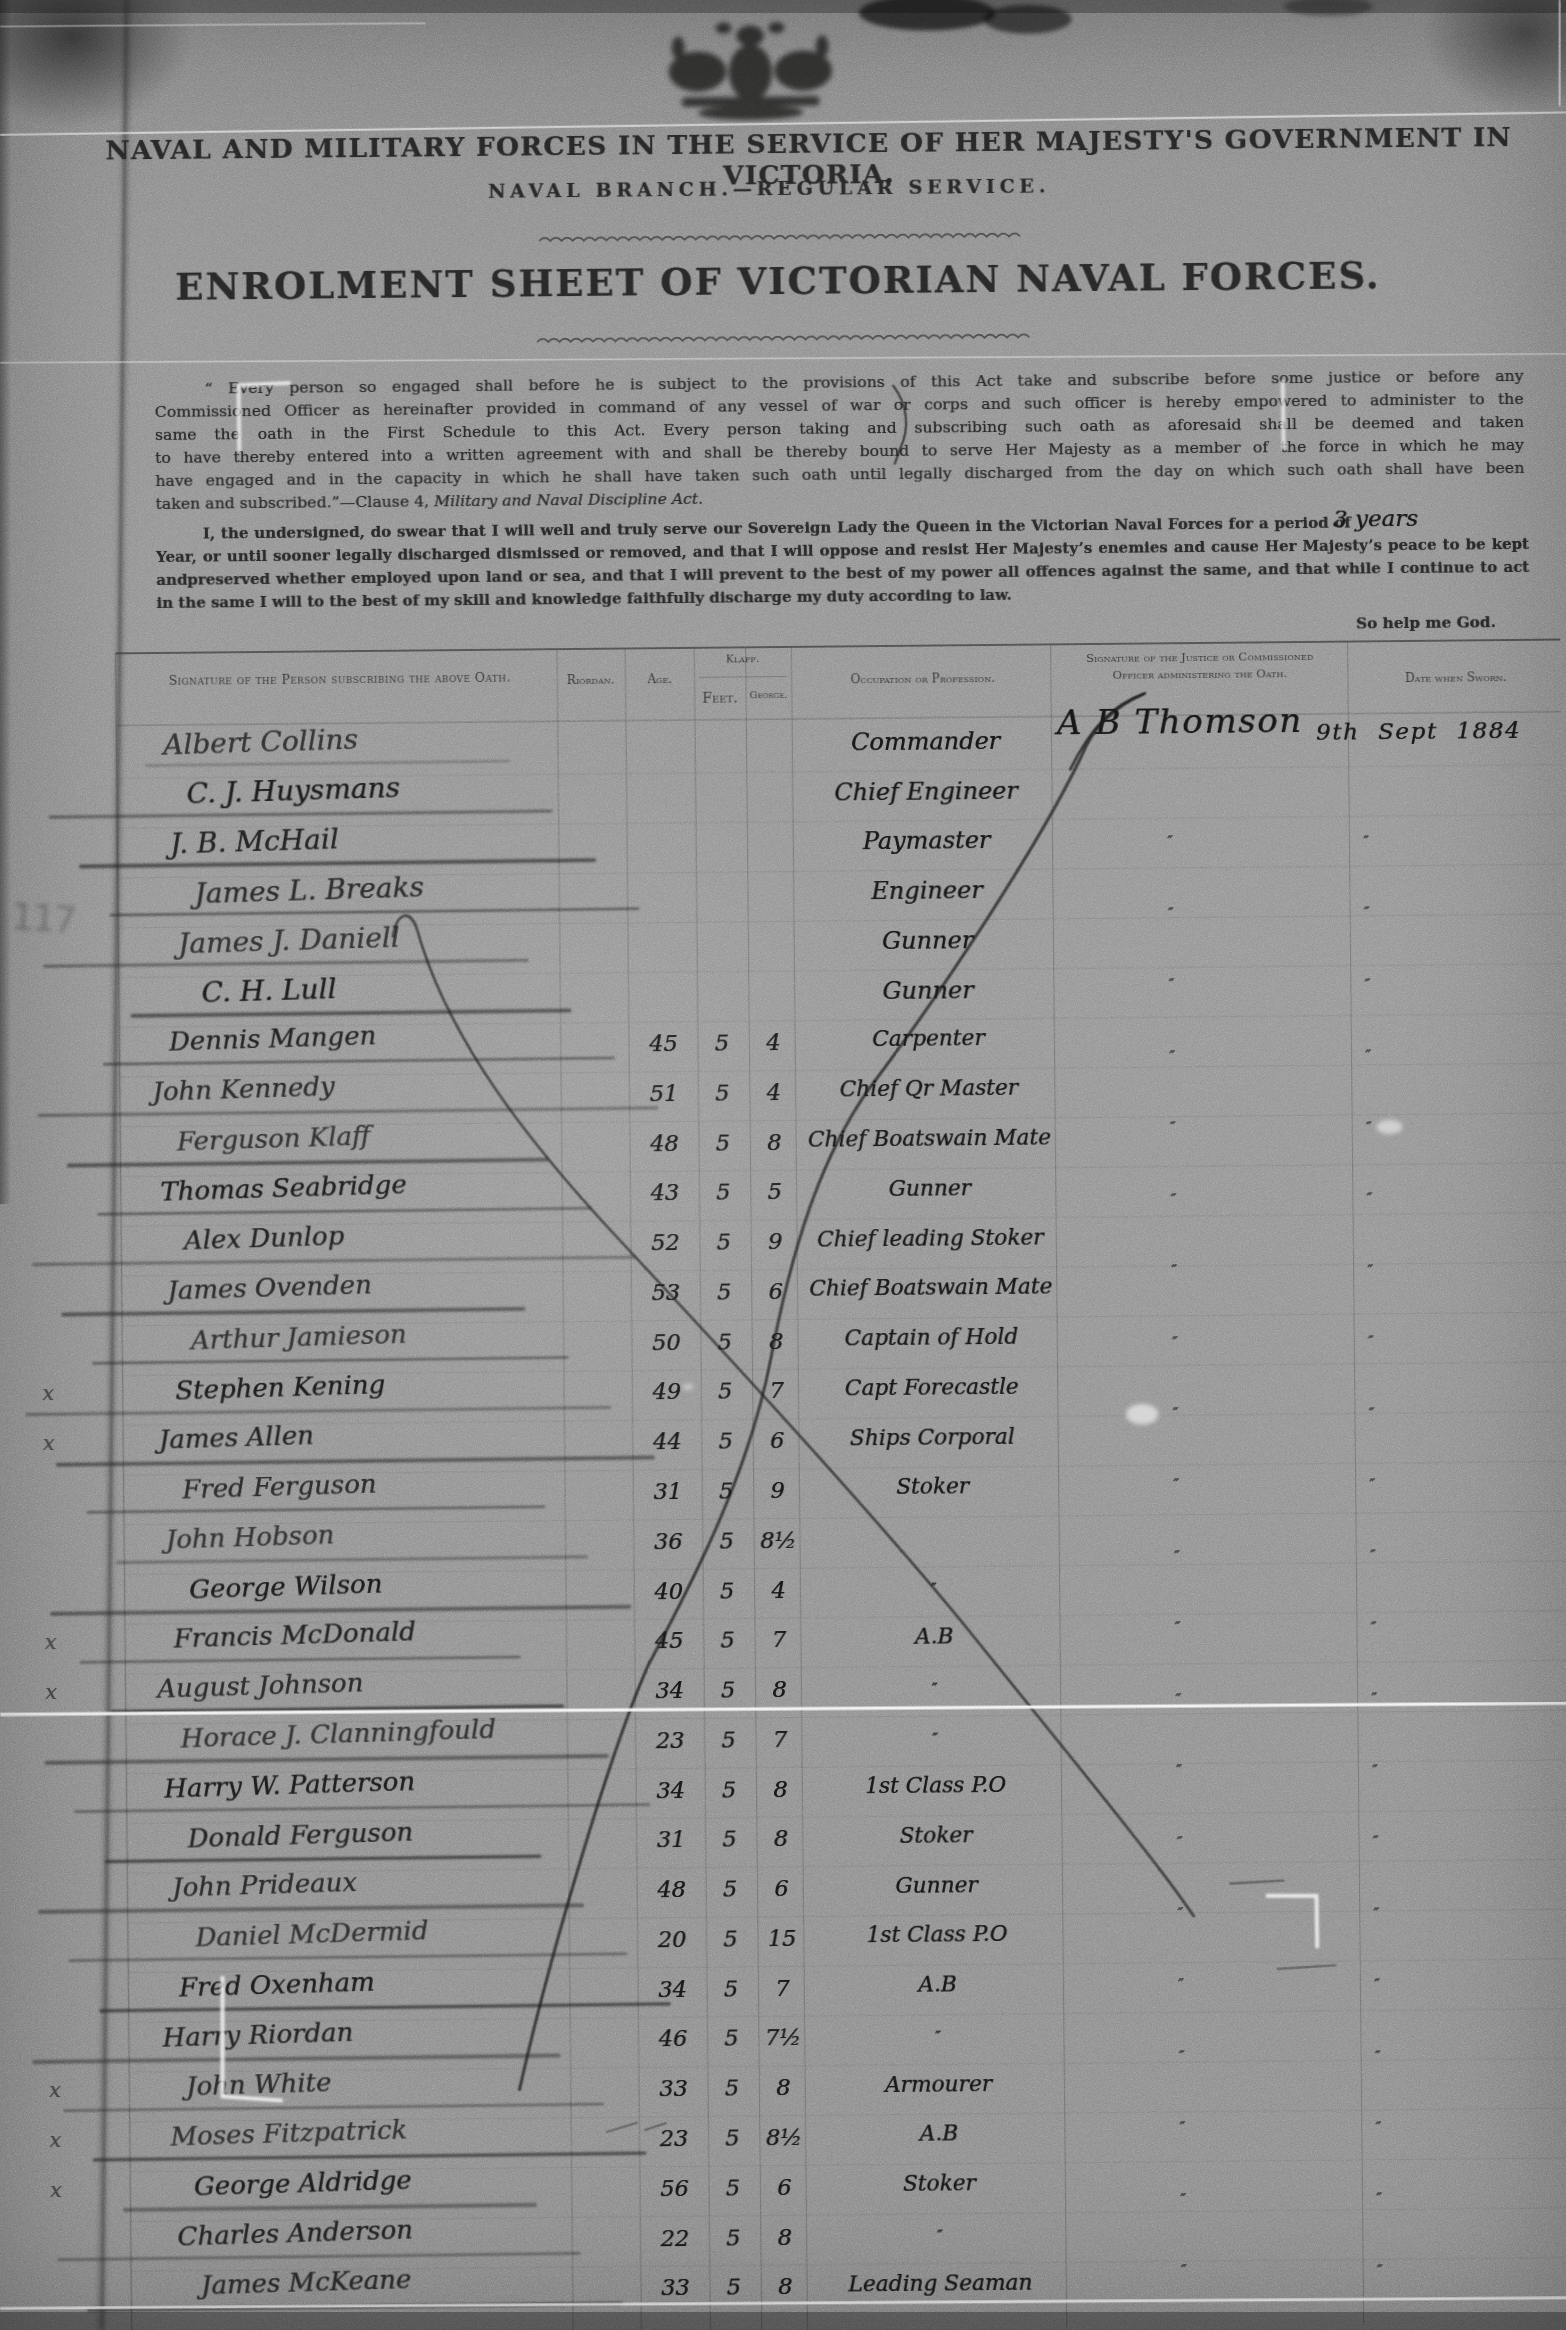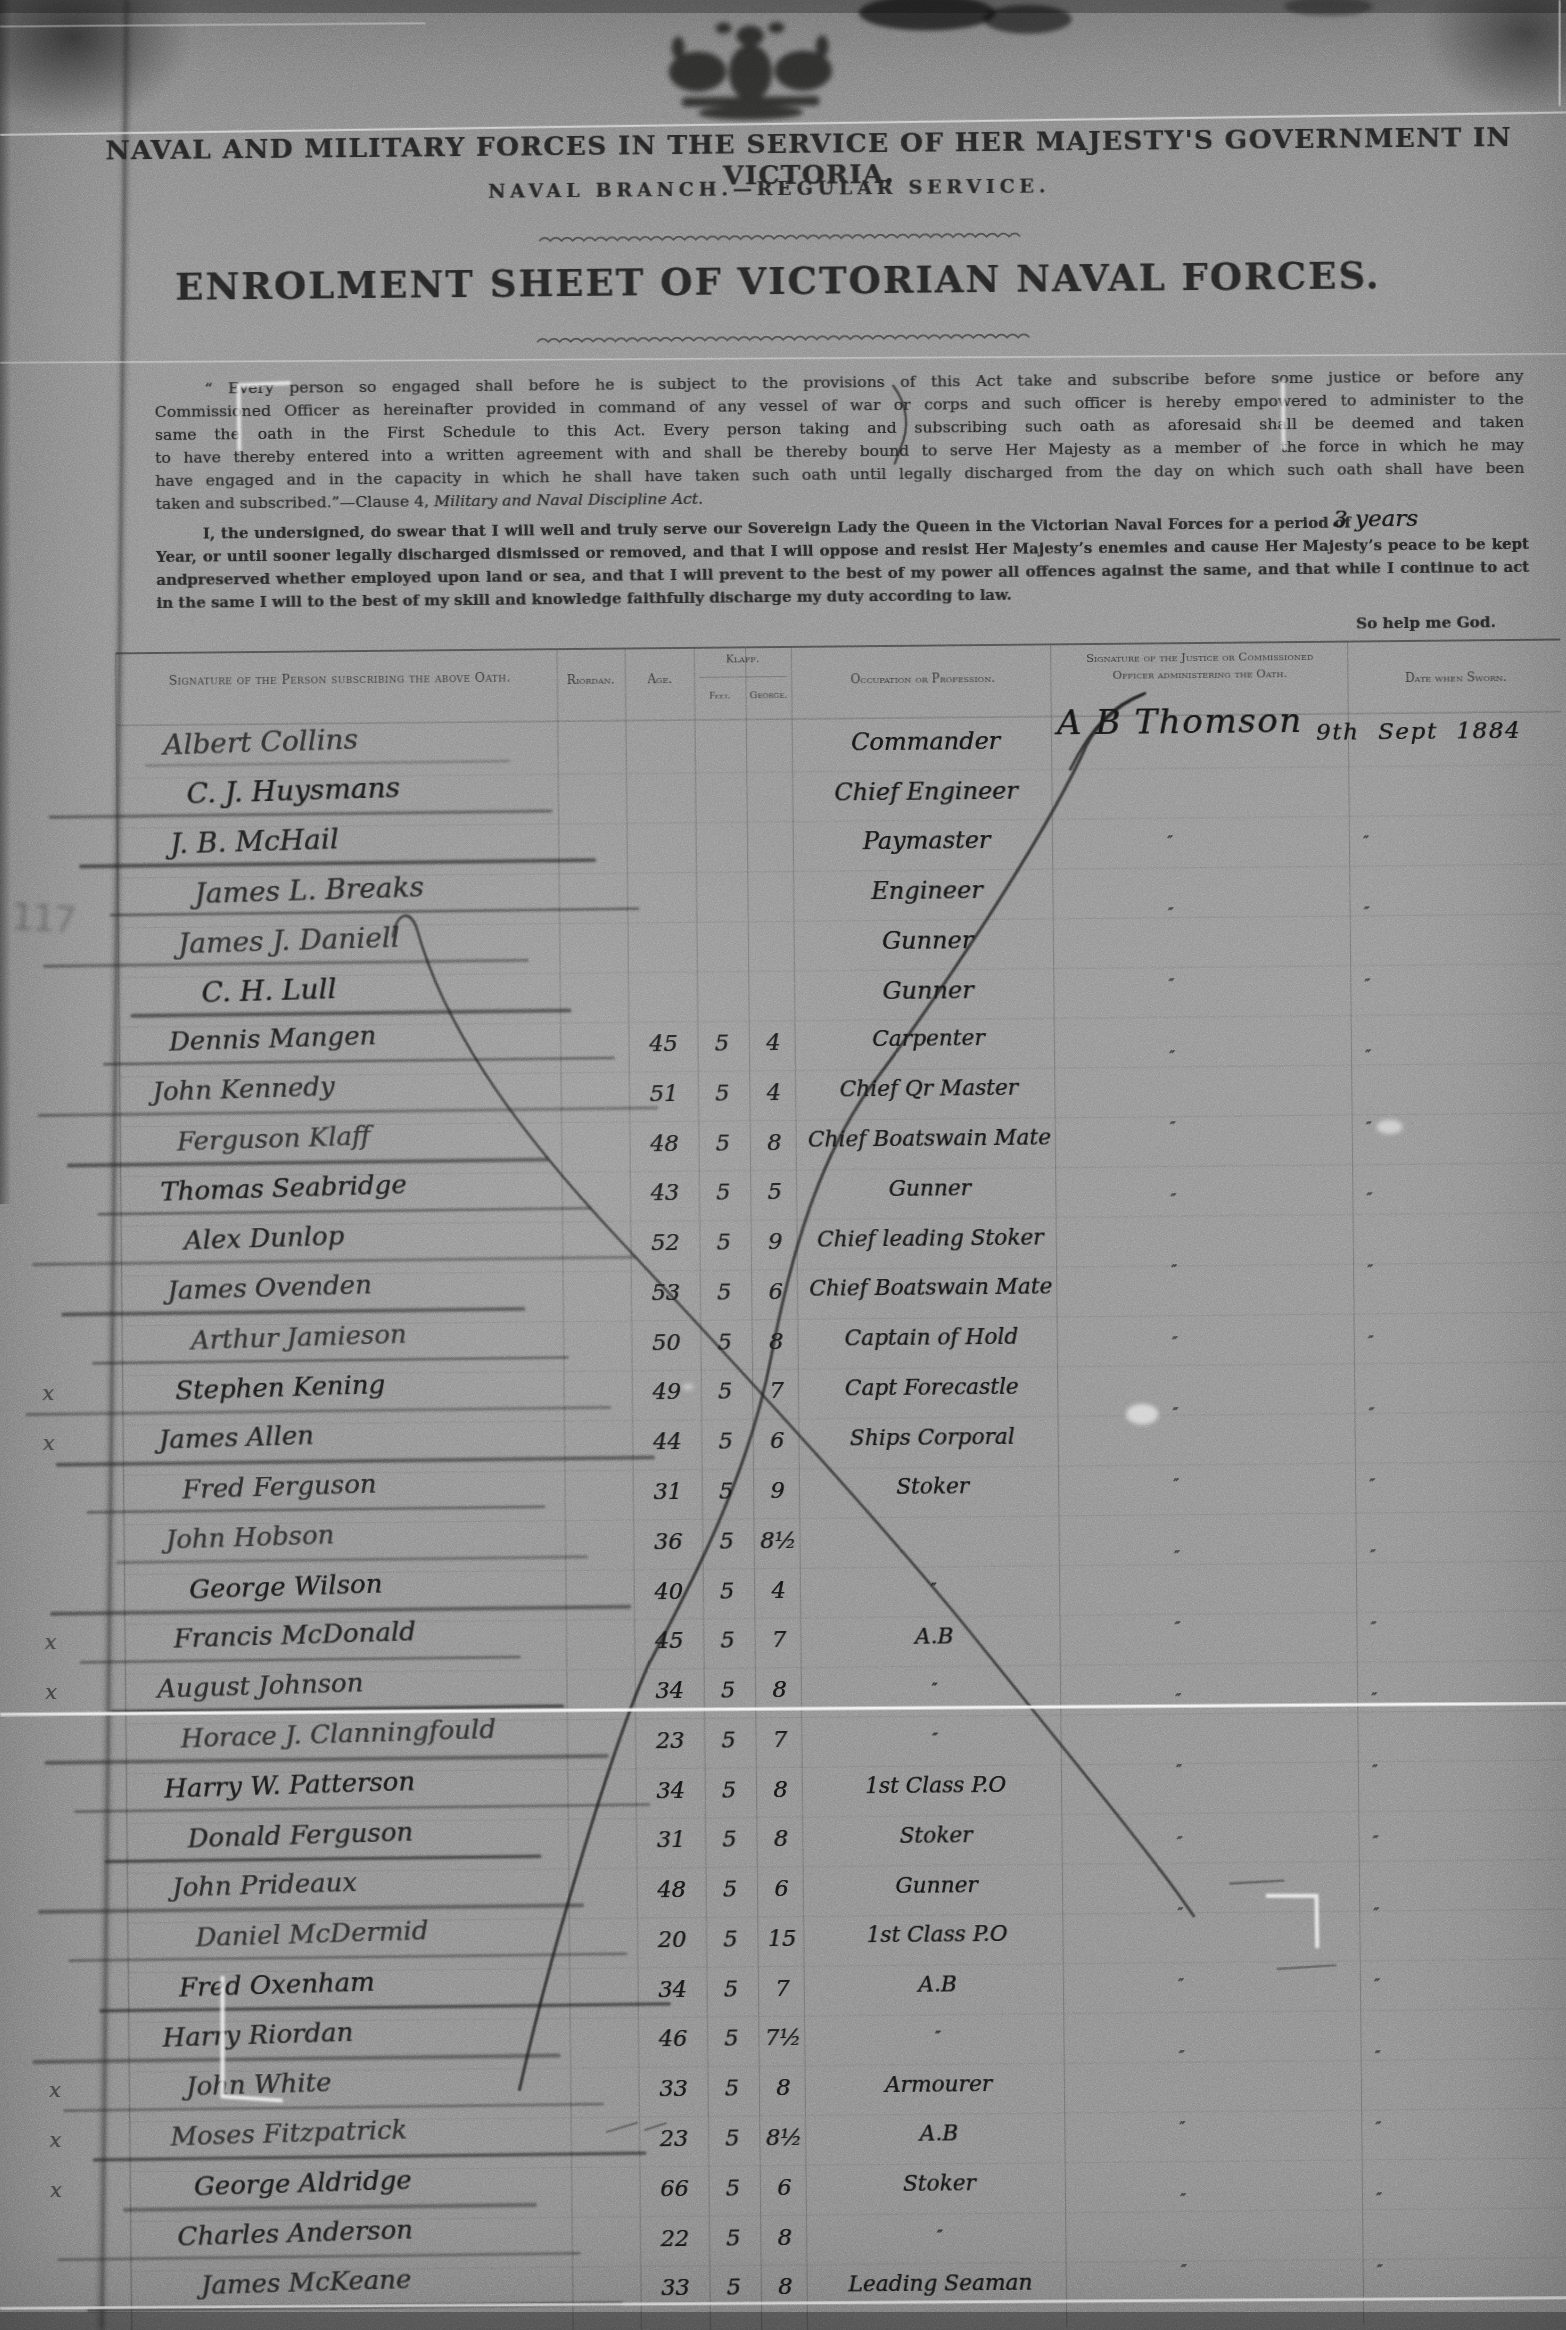--- a/index.html
+++ b/index.html
@@ -117,21 +117,21 @@
         <line x1="150" y1="2636" x2="1950" y2="2636" stroke="#5a5a5a" stroke-width="1.1" opacity="0.25"></line>
         <line x1="150" y1="2698" x2="1950" y2="2698" stroke="#5a5a5a" stroke-width="1.1" opacity="0.25"></line>
         <line x1="150" y1="2760" x2="1950" y2="2760" stroke="#5a5a5a" stroke-width="1.1" opacity="0.25"></line>
         <line x1="150" y1="2822" x2="1950" y2="2822" stroke="#5a5a5a" stroke-width="1.1" opacity="0.25"></line>
       </svg>
 
     <div class="abs sc ctr" style="left:128px;top:667px;width:433px;font-size:12.4px;letter-spacing:0.4px;">Signature of the Person subscribing the above Oath.</div>
     <div class="abs sc ctr" style="left:560px;top:671px;width:71px;font-size:12px;">Riordan.</div>
     <div class="abs sc ctr" style="left:630px;top:671px;width:69px;font-size:12px;">Age.</div>
     <div class="abs sc ctr" style="left:699px;top:652px;width:97px;font-size:10.8px;">Klaff.</div>
-    <div class="abs sc ctr" style="left:698px;top:689px;width:53px;font-size:10px;font-family:Liberation Serif, serif;">Feet.</div>
+    <div class="abs sc ctr" style="left:698px;top:689px;width:53px;font-size:14px;">Feet.</div>
     <div class="abs sc ctr" style="left:749px;top:689px;width:48px;font-size:10px;">George.</div>
     <div class="abs sc ctr" style="left:799px;top:673px;width:257px;font-size:12px;">Occupation or Profession.</div>
     <div class="abs sc ctr" style="left:1069px;top:653px;width:271px;font-size:11.6px;line-height:17px;">Signature of the Justice or Commissioned Officer administering the Oath.</div>
     <div class="abs sc ctr" style="left:1358px;top:677px;width:205px;font-size:12px;">Date when Sworn.</div>
 
     <div id="rows">
         <div class="abs hw" style="left: 167px; top: 718px; width: 450px; font-size: 28px; transform: rotate(-1.2deg); opacity: 0.78;">Albert Collins</div>
         <div class="uline" style="left: 149px; top: 758px; width: 365px; height: 2.4px; opacity: 0.35; transform: rotate(-0.15deg);"></div>
         <div class="abs hw" style="left: 795px; top: 729px; width: 269px; text-align: center; font-size: 24px;">Commander</div>
         <div class="abs hw" style="left: 1061px; top: 705px; width: 265px; font-size: 34px; letter-spacing: 1.6px;">A B Thomson</div>
@@ -289,21 +289,21 @@
         <div class="abs hw" style="left: 40px; top: 2071px; font-size: 21px; opacity: 0.6;">x</div>
         <div class="abs hw" style="left: 161px; top: 2111px; width: 450px; font-size: 26px; transform: rotate(-1.2deg); opacity: 0.78;">Moses Fitzpatrick</div>
         <div class="uline" style="left: 83px; top: 2151px; width: 554px; height: 3.2px; opacity: 0.63; transform: rotate(-0.15deg);"></div>
         <div class="abs hw" style="left: 631px; top: 2124px; width: 67px; text-align: center; font-size: 22.5px;">23</div>
         <div class="abs hw" style="left: 698px; top: 2124px; width: 50px; text-align: center; font-size: 22.5px;">5</div>
         <div class="abs hw" style="left: 748px; top: 2124px; width: 53px; text-align: center; font-size: 22.5px;">8½</div>
         <div class="abs hw" style="left: 795px; top: 2122px; width: 269px; text-align: center; font-size: 21.7px;">A.B</div>
         <div class="abs hw" style="left: 40px; top: 2121px; font-size: 21px; opacity: 0.6;">x</div>
         <div class="abs hw" style="left: 184px; top: 2161px; width: 450px; font-size: 26px; transform: rotate(-1.2deg); opacity: 0.96;">George Aldridge</div>
         <div class="uline" style="left: 113px; top: 2201px; width: 414px; height: 4px; opacity: 0.39; transform: rotate(-0.15deg);"></div>
-        <div class="abs hw" style="left: 631px; top: 2174px; width: 67px; text-align: center; font-size: 22.5px;">66</div>
+        <div class="abs hw" style="left: 631px; top: 2174px; width: 67px; text-align: center; font-size: 22.5px;">56</div>
         <div class="abs hw" style="left: 698px; top: 2174px; width: 50px; text-align: center; font-size: 22.5px;">5</div>
         <div class="abs hw" style="left: 748px; top: 2174px; width: 53px; text-align: center; font-size: 22.5px;">6</div>
         <div class="abs hw" style="left: 795px; top: 2172px; width: 269px; text-align: center; font-size: 21.7px;">Stoker</div>
         <div class="abs hw" style="left: 40px; top: 2171px; font-size: 21px; opacity: 0.6;">x</div>
         <div class="abs hw" style="left: 167px; top: 2211px; width: 450px; font-size: 26px; transform: rotate(-1.2deg); opacity: 0.9;">Charles Anderson</div>
         <div class="uline" style="left: 47px; top: 2251px; width: 523px; height: 2.4px; opacity: 0.5; transform: rotate(-0.15deg);"></div>
         <div class="abs hw" style="left: 631px; top: 2224px; width: 67px; text-align: center; font-size: 22.5px;">22</div>
         <div class="abs hw" style="left: 698px; top: 2224px; width: 50px; text-align: center; font-size: 22.5px;">5</div>
         <div class="abs hw" style="left: 748px; top: 2224px; width: 53px; text-align: center; font-size: 22.5px;">8</div>
         <div class="abs hw" style="left: 795px; top: 2228px; width: 269px; text-align: center; font-size: 16px;">″</div>

